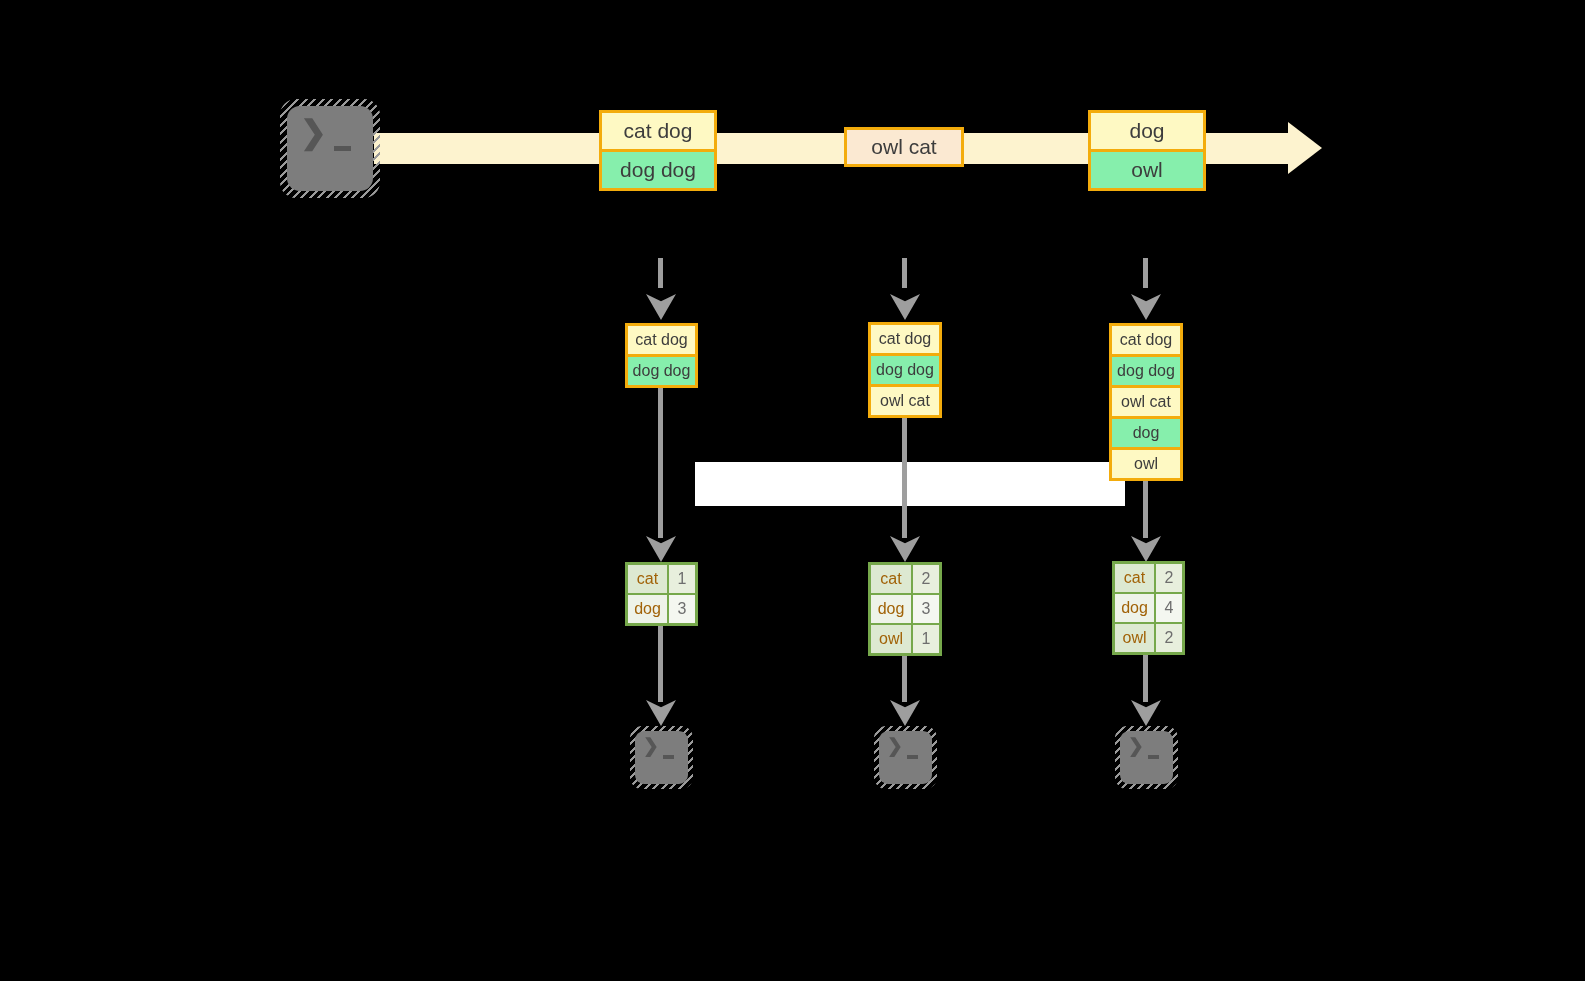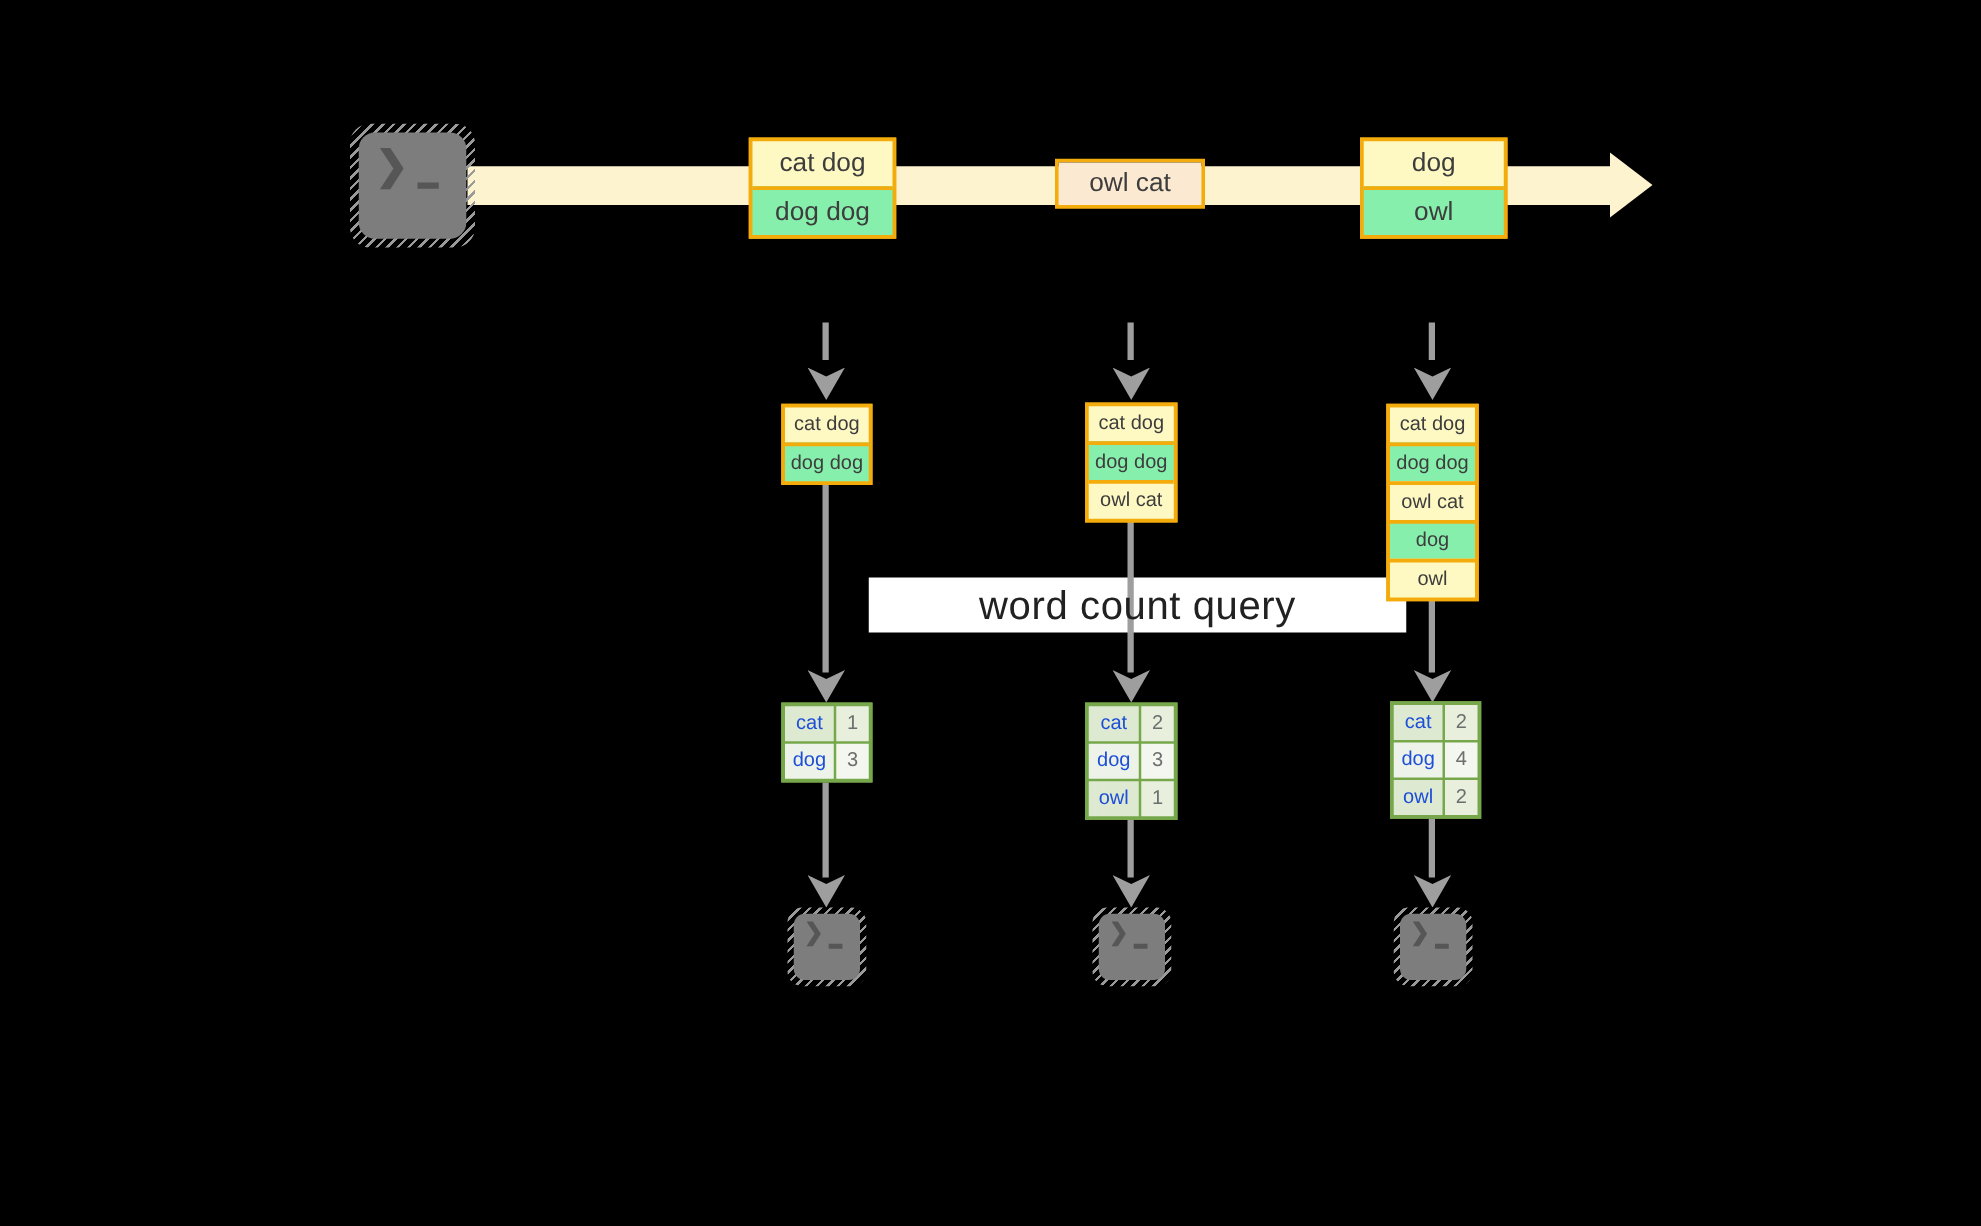--- a/index.html
+++ b/index.html
@@ -47,21 +47,21 @@
     clip-path:polygon(0 0,50% 28%,100% 0,50% 100%);}
   
   .query-band{position:absolute;left:695px;top:462px;width:430px;height:44px;background:#fff;z-index:1;}
   .query-label{position:absolute;left:695px;top:462px;width:430px;height:44px;z-index:3;
     display:flex;align-items:center;justify-content:center;
     font-size:32px;font-weight:300;color:#212121;letter-spacing:.5px;}
   
   .gtable{position:absolute;border:3px solid #76a84b;box-sizing:border-box;z-index:4;
     display:grid;grid-template-columns:1fr 26px;gap:2px;background:#76a84b;}
   .gtable .cell{height:28px;display:flex;align-items:center;justify-content:center;font-size:16px;}
-  .gtable .w{color:#1d4ed8;}
+  .gtable .w{color:#a16207;}
   .gtable .c{color:#6e6e6e;}
   .gd.w{background:#dde9d1;} .gd.c{background:#e8efdd;}
   .gl.w{background:#eef3e9;} .gl.c{background:#f4f7f0;}
   #table1{left:625px;top:562px;width:73px;}
   #table2{left:868px;top:562px;width:74px;}
   #table3{left:1112px;top:561px;width:73px;}
 </style>
 </head>
 <body>
 
@@ -107,21 +107,20 @@
   </div>
   <div class="obox stack" id="stack3">
     <div class="row rowd">cat dog</div>
     <div class="row rowl">dog dog</div>
     <div class="row rowd">owl cat</div>
     <div class="row rowl">dog</div>
     <div class="row rowd">owl</div>
   </div>
 
   <div class="query-band"></div>
-  <div class="query-label">word count query</div>
 
   <div class="vline" style="left:658px;top:386px;height:152px;"></div>
   <div class="ahead" style="left:646px;top:536px;"></div>
   <div class="vline" style="left:902px;top:416px;height:122px;"></div>
   <div class="ahead" style="left:890px;top:536px;"></div>
   <div class="vline" style="left:1143px;top:476px;height:62px;"></div>
   <div class="ahead" style="left:1131px;top:536px;"></div>
 
   <div class="gtable" id="table1">
     <div class="cell w gd">cat</div>

